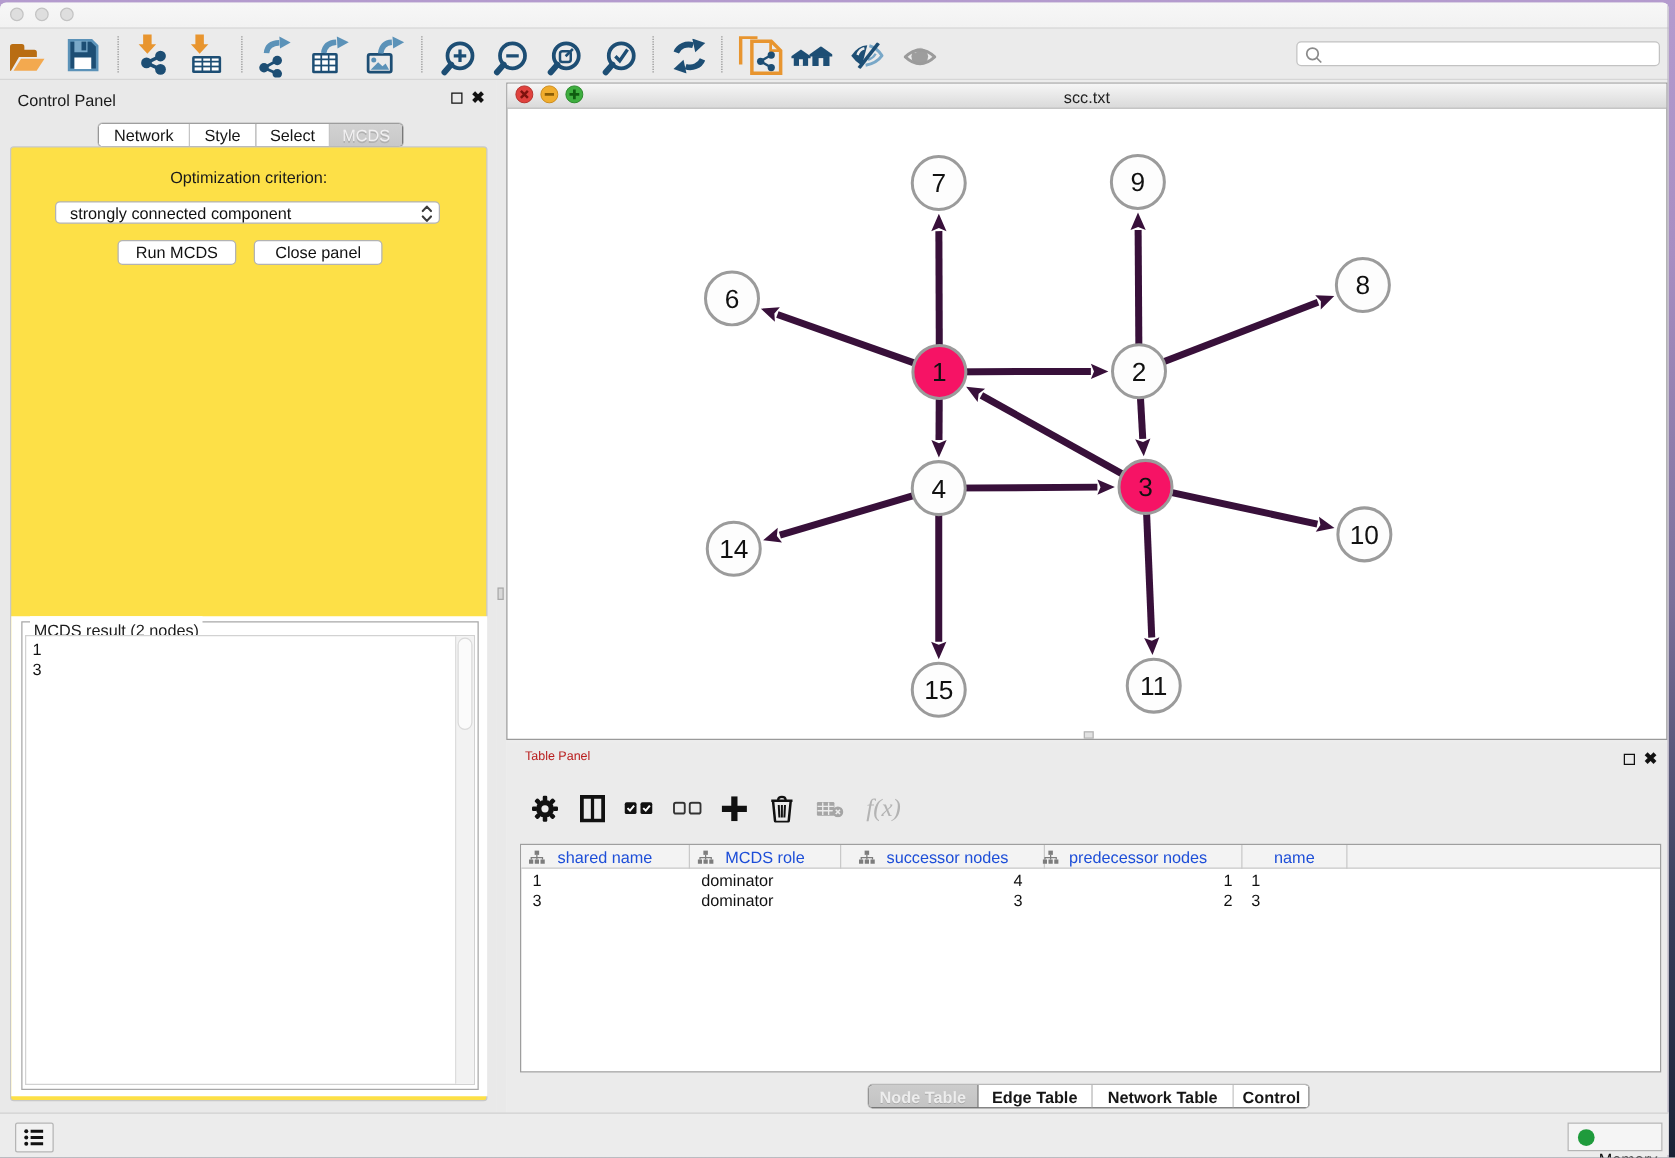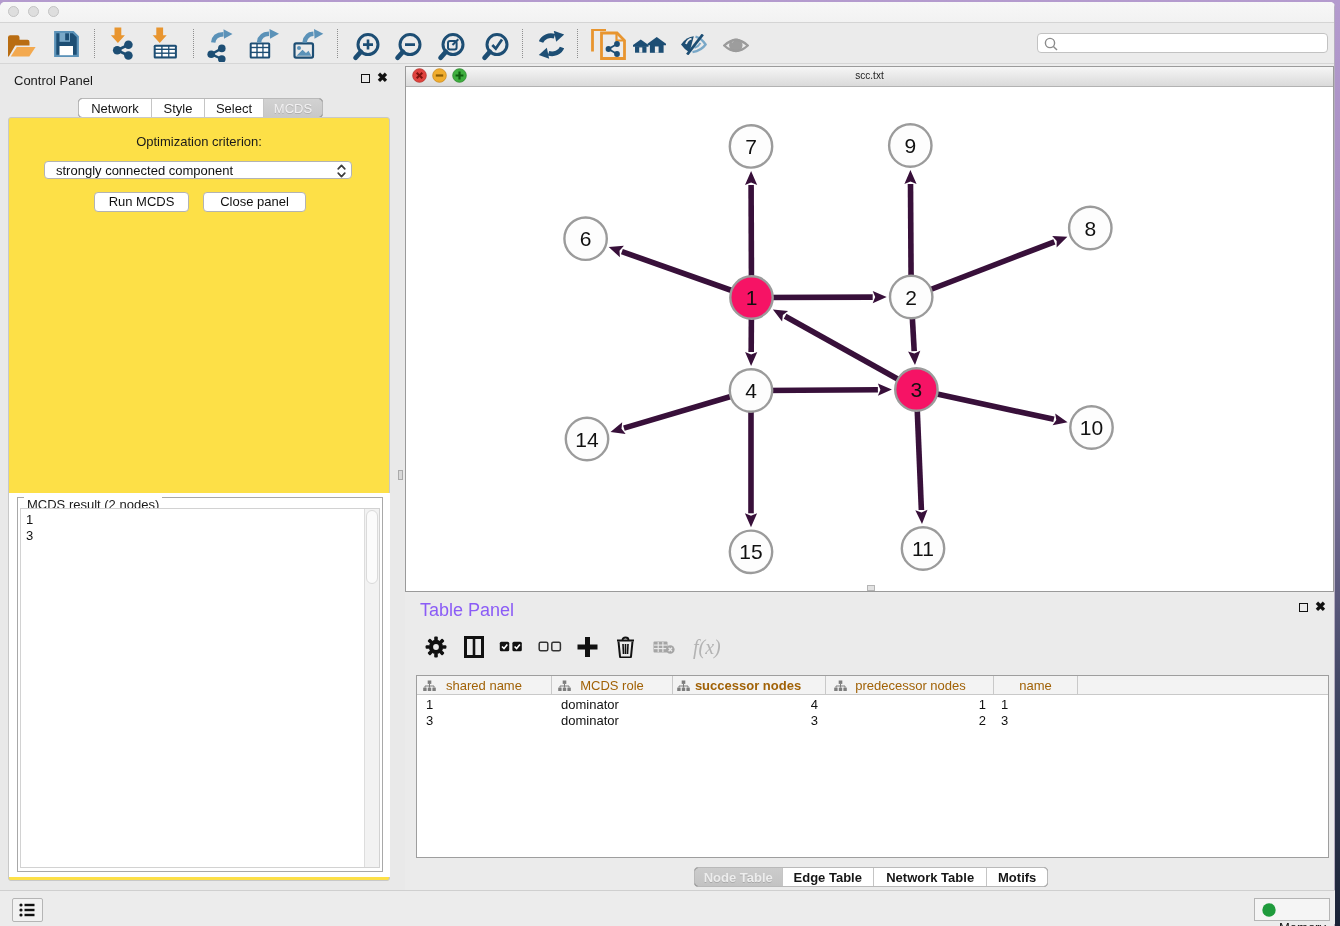--- a/index.html
+++ b/index.html
@@ -30,28 +30,28 @@
   #mcdslab { position:absolute; left:6px; top:-5px; background:#fff; padding:4px 3px; font-size:13px; color:#1a1a1a; }
   #mcdsta { position:absolute; left:2px; top:10px; width:360px; height:360px; background:#fff; border:1px solid #d2d2d2; font-size:13px; color:#111; line-height:16.4px; padding:3px 0 0 5px; }
   #mcdssb { position:absolute; right:0; top:0; width:15px; height:100%; background:#f2f2f2; border-left:1px solid #ddd; }
   #mcdsth { position:absolute; right:1px; top:1px; width:12px; height:74px; background:#fbfbfb; border:1px solid #dadada; border-radius:6px; }
   
   #vsplit { position:absolute; left:397px; top:62px; width:8px; height:826px; background:#e9e9e9; }
   #vgrip { position:absolute; left:1px; top:406px; width:5px; height:10px; background:#d8d8d8; border:1px solid #aaa; }
   
   #net { position:absolute; left:405px; top:64px; width:929px; height:526px; border:1px solid #9a9a9a; background:#fff; }
   #nettitle { position:absolute; left:0; top:0; width:100%; height:20px; background:linear-gradient(#f6f6f6,#dadada); border-bottom:1px solid #b2b2b2; }
-  #netname { position:absolute; top:3px; left:0; width:100%; text-align:center; font-size:10px; color:#222; }
+  #netname { position:absolute; top:3px; left:0; width:100%; text-align:center; font-size:13px; color:#222; }
   
   #tp { position:absolute; left:405px; top:592px; width:929px; height:296px; background:#ebebeb; }
-  #tphead { position:absolute; left:15px; top:6px; font-size:18px; color:#8b5cf6; }
+  #tphead { position:absolute; left:15px; top:6px; font-size:10px; color:#b91c1c; }
   #ttable { position:absolute; left:11px; top:81px; width:913px; height:183px; background:#fff; border:1px solid #9e9e9e; }
   #thead { position:absolute; left:0; top:0; width:100%; height:19px; background:#f3f3f3; border-bottom:1px solid #c9c9c9; }
   .hcol { position:absolute; top:0; height:19px; border-right:1px solid #c9c9c9; }
-  .hlab { position:absolute; top:2px; width:100%; text-align:center; font-size:13px; color:#a16207; }
+  .hlab { position:absolute; top:2px; width:100%; text-align:center; font-size:13px; color:#1d4ed8; }
   .cell { position:absolute; font-size:13px; color:#111; }
   .btab { font-size:13px; font-weight:bold; color:#161616; text-align:center; line-height:19px; border-right:1px solid #c5c5c5; background:#fff; }
   .btab:last-child { border-right:none; }
   .btab.sel { background:linear-gradient(#cccccc,#c3c3c3); color:#ededed; text-shadow:0 1px 0 #aaa; }
   
   #status { position:absolute; left:0; top:888px; width:1335px; height:34px; background:#ececec; border-top:1px solid #cfcfcf; }
   #lbtn { position:absolute; left:12px; top:7px; width:31px; height:24px; border:1px solid #b5b5b5; border-radius:2px; background:#f2f2f2; }
   #membtn { position:absolute; left:1254px; top:7px; width:76px; height:23px; border:1px solid #b5b5b5; background:#f5f5f5; font-size:13px; color:#111; }
 </style>
 </head>
@@ -403,21 +403,21 @@
                 <rect x="0.2" y="7.6" width="3.4" height="3.4"></rect>
                 <rect x="4.8" y="7.6" width="3.4" height="3.4"></rect>
                 <rect x="9.4" y="7.6" width="3.4" height="3.4"></rect>
               </g>
               <g stroke="#7d7d7d" stroke-width="1">
                 <path d="M6.5 4 V6 M2 7.6 V6 H11 V7.6 M6.5 6 V7.6" fill="none"></path>
               </g>
             </svg>
             <div class="hlab">MCDS role</div>
           </div>
-        <div class="hcol" style="left:254px;width:155px;font-weight:bold;">
+        <div class="hcol" style="left:264px;width:155px;">
             <svg width="13" height="12" viewBox="0 0 13 12" style="position:absolute;left:6px;top:4px">
               <g fill="#7d7d7d">
                 <rect x="4.7" y="0.5" width="3.6" height="3.4"></rect>
                 <rect x="0.2" y="7.6" width="3.4" height="3.4"></rect>
                 <rect x="4.8" y="7.6" width="3.4" height="3.4"></rect>
                 <rect x="9.4" y="7.6" width="3.4" height="3.4"></rect>
               </g>
               <g stroke="#7d7d7d" stroke-width="1">
                 <path d="M6.5 4 V6 M2 7.6 V6 H11 V7.6 M6.5 6 V7.6" fill="none"></path>
               </g>
@@ -450,21 +450,21 @@
       <div class="cell" style="left:9px;top:37px;">3</div>
         <div class="cell" style="left:144px;top:37px;">dominator</div>
         <div class="cell" style="left:256px;top:37px;width:145px;text-align:right;">3</div>
         <div class="cell" style="left:411px;top:37px;width:158px;text-align:right;">2</div>
         <div class="cell" style="left:584px;top:37px;">3</div>
     </div>
     <div class="tabrow" style="left:289px; top:273px; width:354px;">
       <div class="btab sel" style="width:88px;">Node Table</div>
       <div class="btab" style="width:92px;">Edge Table</div>
       <div class="btab" style="width:114px;">Network Table</div>
-      <div class="btab" style="width:60px;">Motifs</div>
+      <div class="btab" style="width:60px;">Control</div>
     </div>
   </div>
   <div style="position:absolute;right:0;top:0;width:1px;height:924px;background:#b5aec0;"></div>
   <div id="status">
     <div id="lbtn"><svg width="29" height="22" viewBox="0 0 29 22">
           <g fill="#111">
             <circle cx="8" cy="6" r="1.6"></circle>
             <circle cx="8" cy="11" r="1.6"></circle>
             <circle cx="8" cy="16" r="1.6"></circle>
             <rect x="11.5" y="4.8" width="10" height="2.4"></rect>

